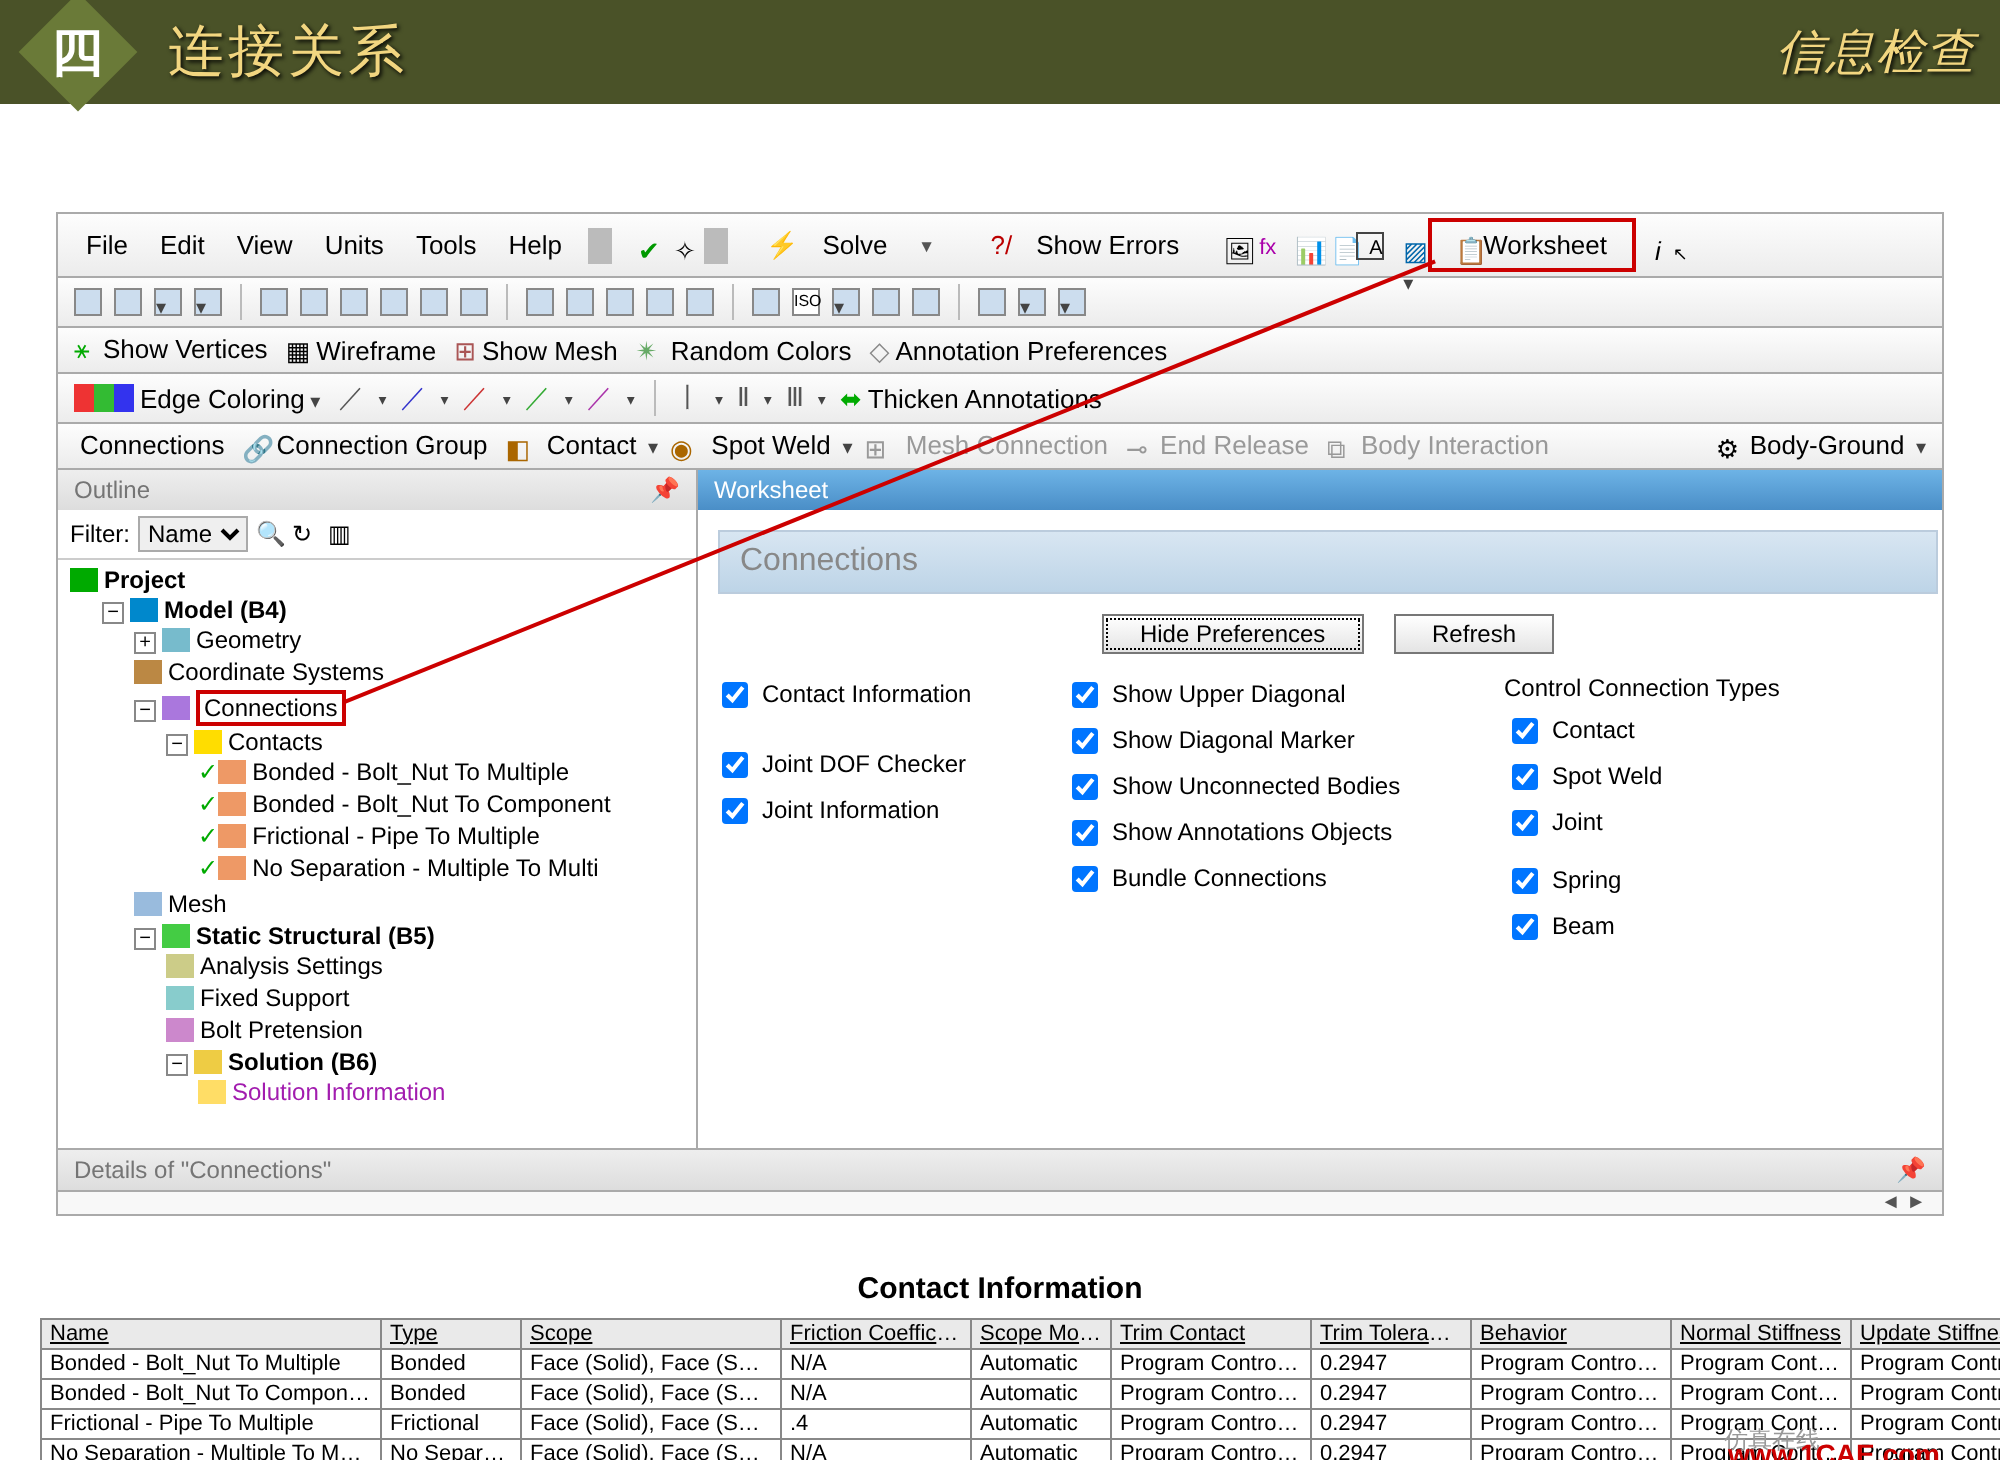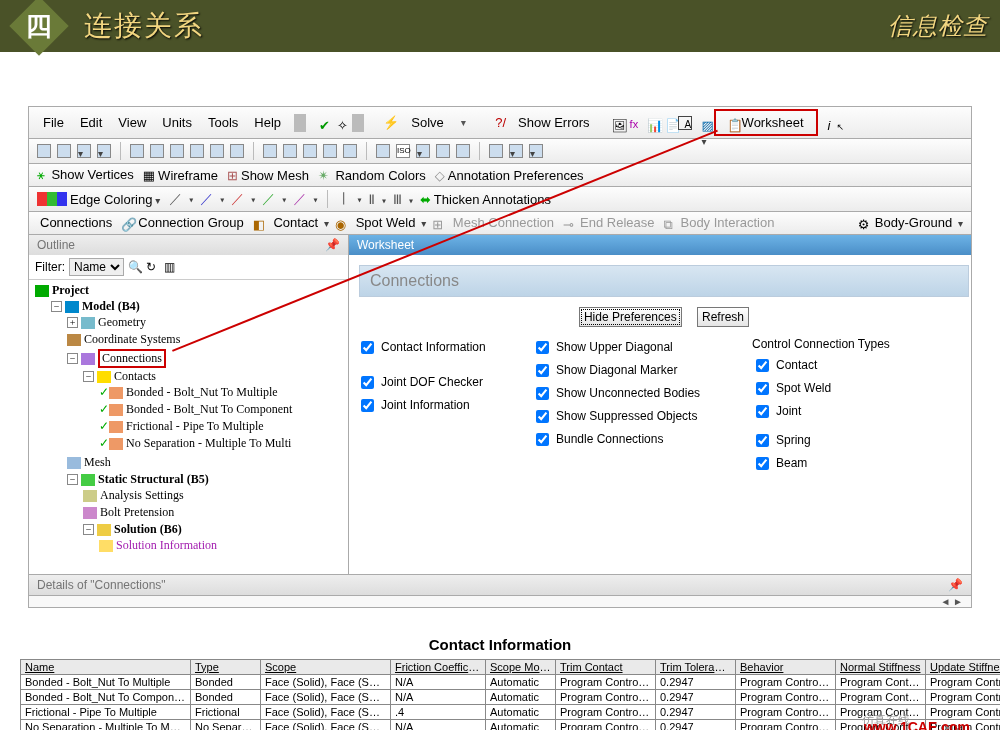--- a/index.html
+++ b/index.html
@@ -88,21 +88,21 @@
   .tree ul { list-style:none; margin:0; padding-left:16px; }
   .tree li { white-space:nowrap; padding:1px 0;}
   .tree .sel { border:2px solid #c00; padding:0 2px; display:inline-block;}
   .tree .bold { font-weight:bold; }
   .tree-toggle { display:inline-block; width:11px; height:11px; border:1px solid #888; text-align:center; line-height:9px; font-size:10px; margin-right:3px; background:#fff;}
   .node-icon { display:inline-block; width:14px; height:12px; margin-right:3px; vertical-align:middle; }
   .worksheet { flex:1; display:flex; flex-direction:column; }
   .ws-body { flex:1; background:#fff; padding:8px 0 8px 8px; position:relative; }
   .ws-title-bar { background: linear-gradient(#d8e6f2,#bdd4e7); padding:6px 10px; color:#888; font-size:16px; margin: 2px 2px 10px 2px; border: 1px solid #bcd; }
   .ws-btnrow { text-align:center; margin-bottom:10px; position:relative; }
-  .ws-btn { border:1px solid #777; background: linear-gradient(#fff,#e4e4e4); padding:2px 4px; font-size:12px; margin:0 6px; cursor:pointer;}
+  .ws-btn { border:1px solid #777; background: linear-gradient(#fff,#e4e4e4); padding:2px 18px; font-size:12px; margin:0 6px; cursor:pointer;}
   .ws-btn.outlined { outline:1px dotted #000; outline-offset:-3px; }
   .ws-cols { display:flex; gap:10px; }
   .ws-col { display:flex; flex-direction:column; gap:2px; }
   .ws-col label { display:flex; align-items:center; gap:4px; font-size:12px; white-space:nowrap; padding:1px 0;}
   .ws-col input[type=checkbox]{ width:13px;height:13px;}
   .ws-col-title { font-size:12px; margin-bottom:2px; }
   .details-bar { margin:0 28px; border-left:1px solid #aaa;border-right:1px solid #aaa;border-bottom:1px solid #aaa; padding:3px 8px; font-size:12px; color:#757575; background: linear-gradient(#eee,#ddd); display:flex; align-items:center;}
   .scroll-indicators { display:flex; gap:2px; margin-left:auto; font-size:10px; color:#555;}
   .contact-section { margin-top: 28px; padding: 0 20px 4px 20px; }
   .contact-title { text-align:center; font-weight:bold; font-size:15px; margin-bottom:6px; }
@@ -239,21 +239,21 @@
       <span class="pin">📌</span>
     </div>
     <div class="filter-row">
       <span>Filter:</span>
       <select><option>Name</option></select>
       <span class="mini-icon">🔍</span>
       <span class="mini-icon">↻</span>
       <span class="mini-icon">▥</span>
     </div>
     <div class="tree">
-      <ul style="padding-left:2px;font-family:Liberation Serif, serif;">
+      <ul style="padding-left:2px;">
         <li><span class="node-icon" style="background:#0a0;"></span><span class="bold">Project</span>
           <ul>
             <li><span class="tree-toggle">−</span><span class="node-icon" style="background:#08c;"></span><span class="bold">Model (B4)</span>
               <ul>
                 <li><span class="tree-toggle">+</span><span class="node-icon" style="background:#7bc;"></span><span>Geometry</span></li>
                 <li><span class="node-icon" style="background:#b84;"></span><span>Coordinate Systems</span></li>
                 <li><span class="tree-toggle">−</span><span class="node-icon" style="background:#a7d;"></span><span class="sel">Connections</span>
                   <ul>
                     <li><span class="tree-toggle">−</span><span class="node-icon" style="background:#fd0;"></span><span>Contacts</span>
                       <ul>
@@ -262,20 +262,21 @@
                         <li><span style="color:#0a0;">✓</span><span class="node-icon" style="background:#e96;"></span><span>Frictional - Pipe To Multiple</span></li>
                         <li><span style="color:#0a0;">✓</span><span class="node-icon" style="background:#e96;"></span><span>No Separation - Multiple To Multi</span></li>
                       </ul>
                     </li>
                   </ul>
                 </li>
                 <li><span class="node-icon" style="background:#9bd;"></span><span>Mesh</span></li>
                 <li><span class="tree-toggle">−</span><span class="node-icon" style="background:#4c4;"></span><span class="bold">Static Structural (B5)</span>
                   <ul>
                     <li><span class="node-icon" style="background:#cc8;"></span><span>Analysis Settings</span></li>
+                    <li><span class="node-icon" style="background:#8cc;"></span><span>Fixed Support</span></li>
                     <li><span class="node-icon" style="background:#c8c;"></span><span>Bolt Pretension</span></li>
                     <li><span class="tree-toggle">−</span><span class="node-icon" style="background:#ec4;"></span><span class="bold">Solution (B6)</span>
                       <ul>
                           <li><span class="node-icon" style="background:#fd6;"></span><span style="color:#a21caf">Solution Information</span></li>
                         </ul>
                     </li>
                   </ul>
                 </li>
               </ul>
             </li>
@@ -318,21 +319,21 @@
           <label>
               <input type="checkbox" checked="" style="">
               <span>Show Diagonal Marker</span>
             </label>
           <label>
               <input type="checkbox" checked="" style="">
               <span>Show Unconnected Bodies</span>
             </label>
           <label>
               <input type="checkbox" checked="" style="">
-              <span>Show Suppressed Objects</span>
+              <span>Show Annotations Objects</span>
             </label>
           <label>
               <input type="checkbox" checked="" style="">
               <span>Bundle Connections</span>
             </label>
         </div>
         <div class="ws-col">
           <div class="ws-col-title">Control Connection Types</div>
           <label>
               <input type="checkbox" checked="" style="">

